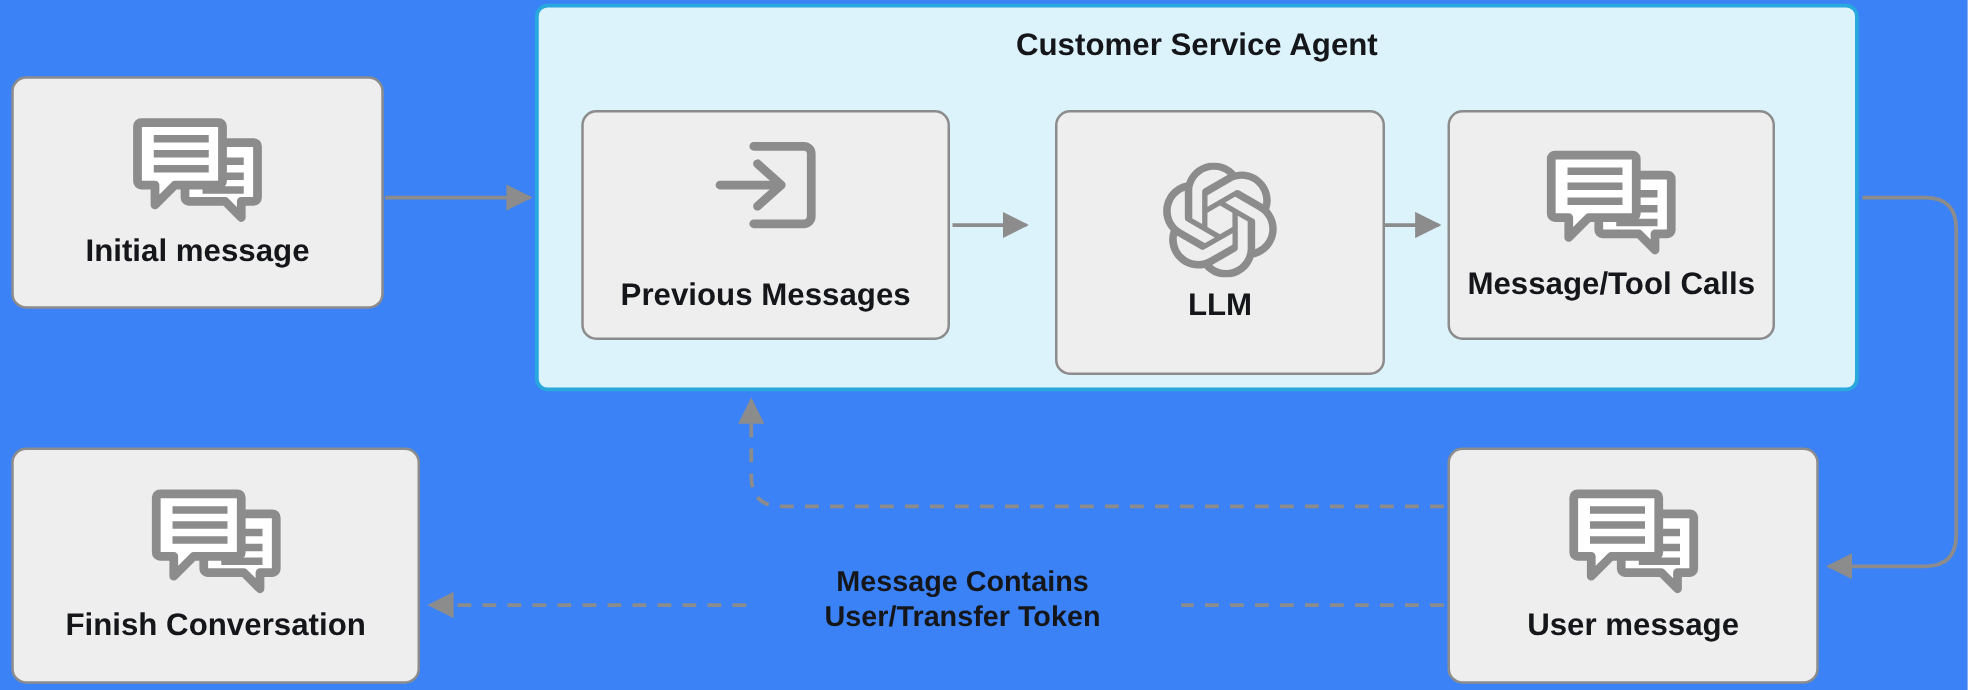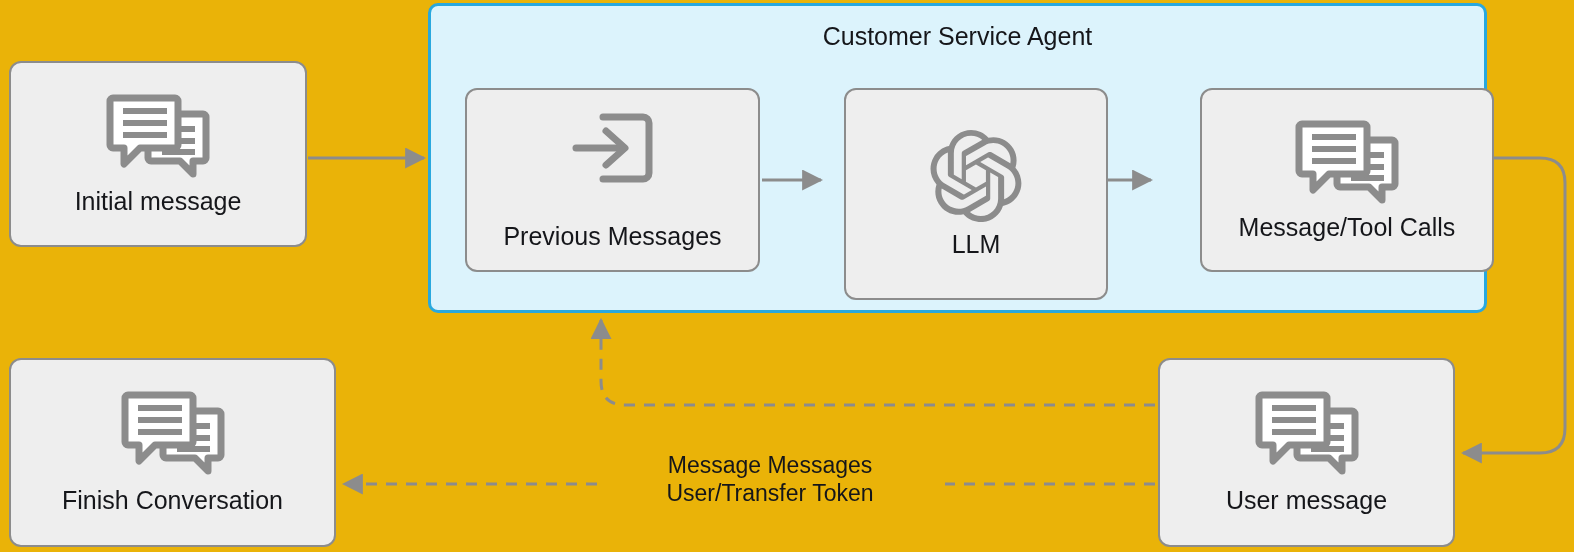--- a/index.html
+++ b/index.html
@@ -1,17 +1,17 @@
 <!DOCTYPE html>
 <html><head>
 <meta charset="utf-8">
 <style>
   html,body{margin:0;padding:0;background:#ffffff;}
   body{width:1574px;height:552px;overflow:hidden;font-family:"Liberation Sans",sans-serif;}
-  #canvas{position:relative;width:1574px;height:552px;background:#eab308;}
+  #canvas{position:relative;width:1574px;height:552px;background:#3b82f6;font-weight:bold;}
 
   
   .node{
     position:absolute;
     background:#eeeeee;
     border:2px solid #8c8c8c;
     border-radius:12px;
     box-sizing:border-box;
     display:flex;
     flex-direction:column;
@@ -46,21 +46,21 @@
     text-align:center;
     font-size:25px;
     color:#15161a;
     font-family:"Liberation Sans",sans-serif;
   }
 
   
   #node-initial       {left:9px;   top:61px;  width:298px; height:186px;}
   #node-prev          {left:465px; top:88px;  width:295px; height:184px;gap:25px;}
   #node-llm           {left:828px; top:88px;  width:264px; height:212px;margin-left:16px;}
-  #node-tool          {left:1200px;top:88px;  width:294px; height:184px;}
+  #node-tool          {left:1158px;top:88px;  width:262px; height:184px;}
   #node-finish        {left:9px;   top:358px; width:327px; height:189px;}
   #node-user          {left:1158px;top:358px; width:297px; height:189px;}
 
   #node-initial .icon-wrap{margin-bottom:6px;}
   #node-finish .icon-wrap{margin-bottom:8px;}
   #node-user   .icon-wrap{margin-bottom:8px;}
   #node-prev   .icon-wrap{margin-bottom:10px;}
   #node-llm    .icon-wrap{margin-bottom:8px;}
   #node-tool   .icon-wrap{margin-bottom:6px;}
 
@@ -175,17 +175,17 @@
         <path d="M46 21 h52 a3 3 0 0 1 3 3 v41 a3 3 0 0 1 -3 3 h-10 v13 l-13 -13 h-29 a3 3 0 0 1 -3 -3 v-41 a3 3 0 0 1 3 -3 z" fill="#ffffff" stroke="#8c8c8c" stroke-width="7" stroke-linejoin="round"></path>
         <path d="M57 36 h33 M57 48 h33 M57 59 h33" stroke="#8c8c8c" stroke-width="6" fill="none"></path>
         <path d="M8 5 h62 a3 3 0 0 1 3 3 v44 a3 3 0 0 1 -3 3 h-35 l-16 16 v-16 h-11 a3 3 0 0 1 -3 -3 v-44 a3 3 0 0 1 3 -3 z" fill="#ffffff" stroke="#8c8c8c" stroke-width="7" stroke-linejoin="round"></path>
         <path d="M18 18 h44 M18 30 h44 M18 42 h44" stroke="#8c8c8c" stroke-width="6" fill="none"></path>
       </svg>
     </div>
     <div class="node-label">Finish Conversation</div>
   </div>
 
   <div class="edge-label" id="label-stop">
-    <div>Message Messages</div>
+    <div>Message Contains</div>
     <div>User/Transfer Token</div>
   </div>
 
 </div>
 
 </body></html>

